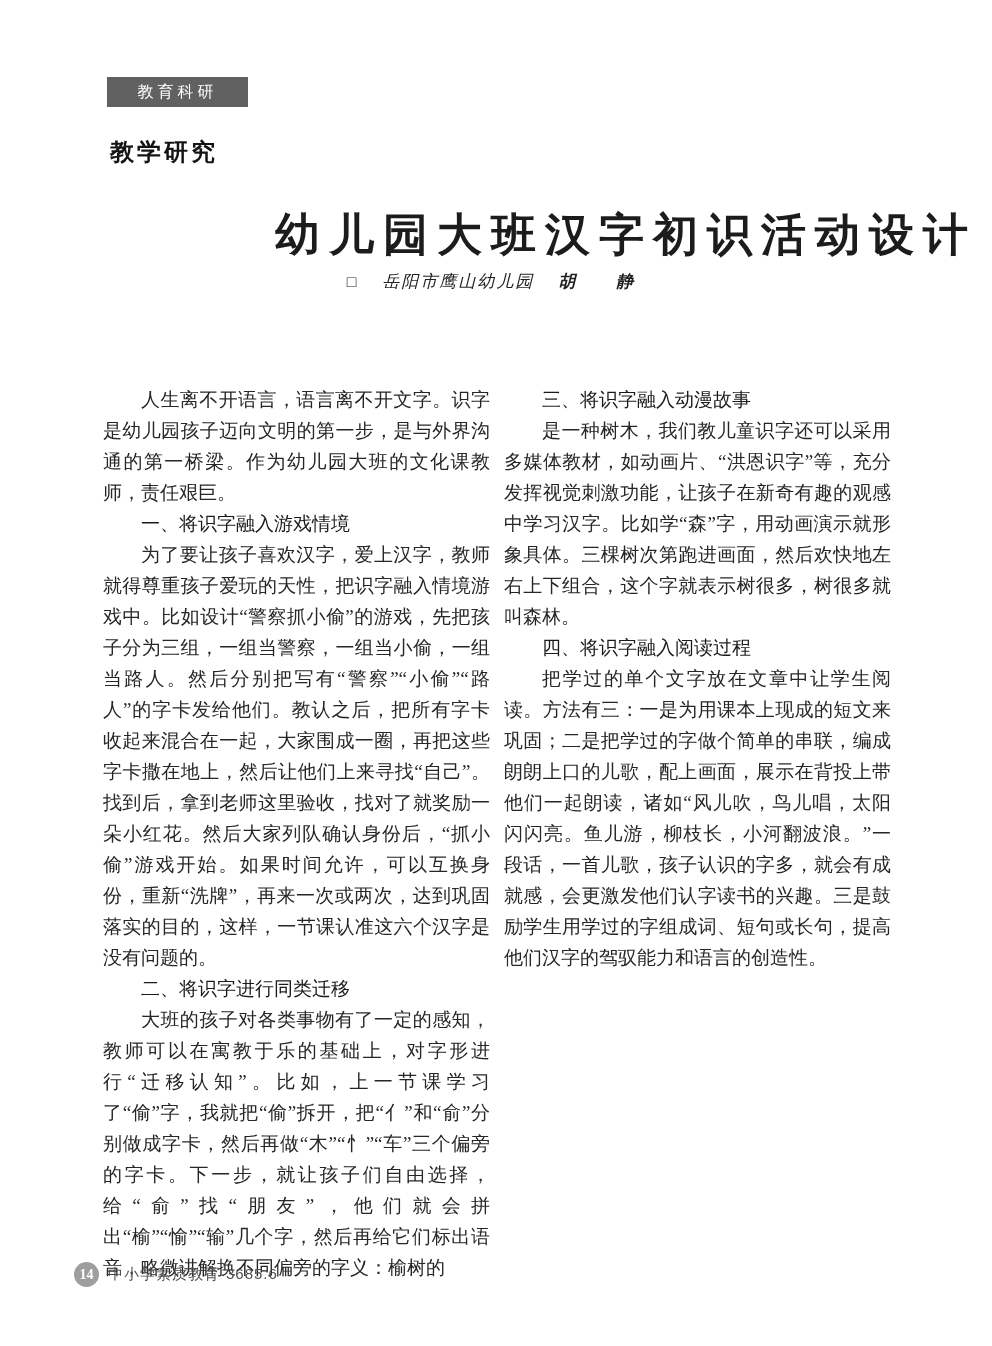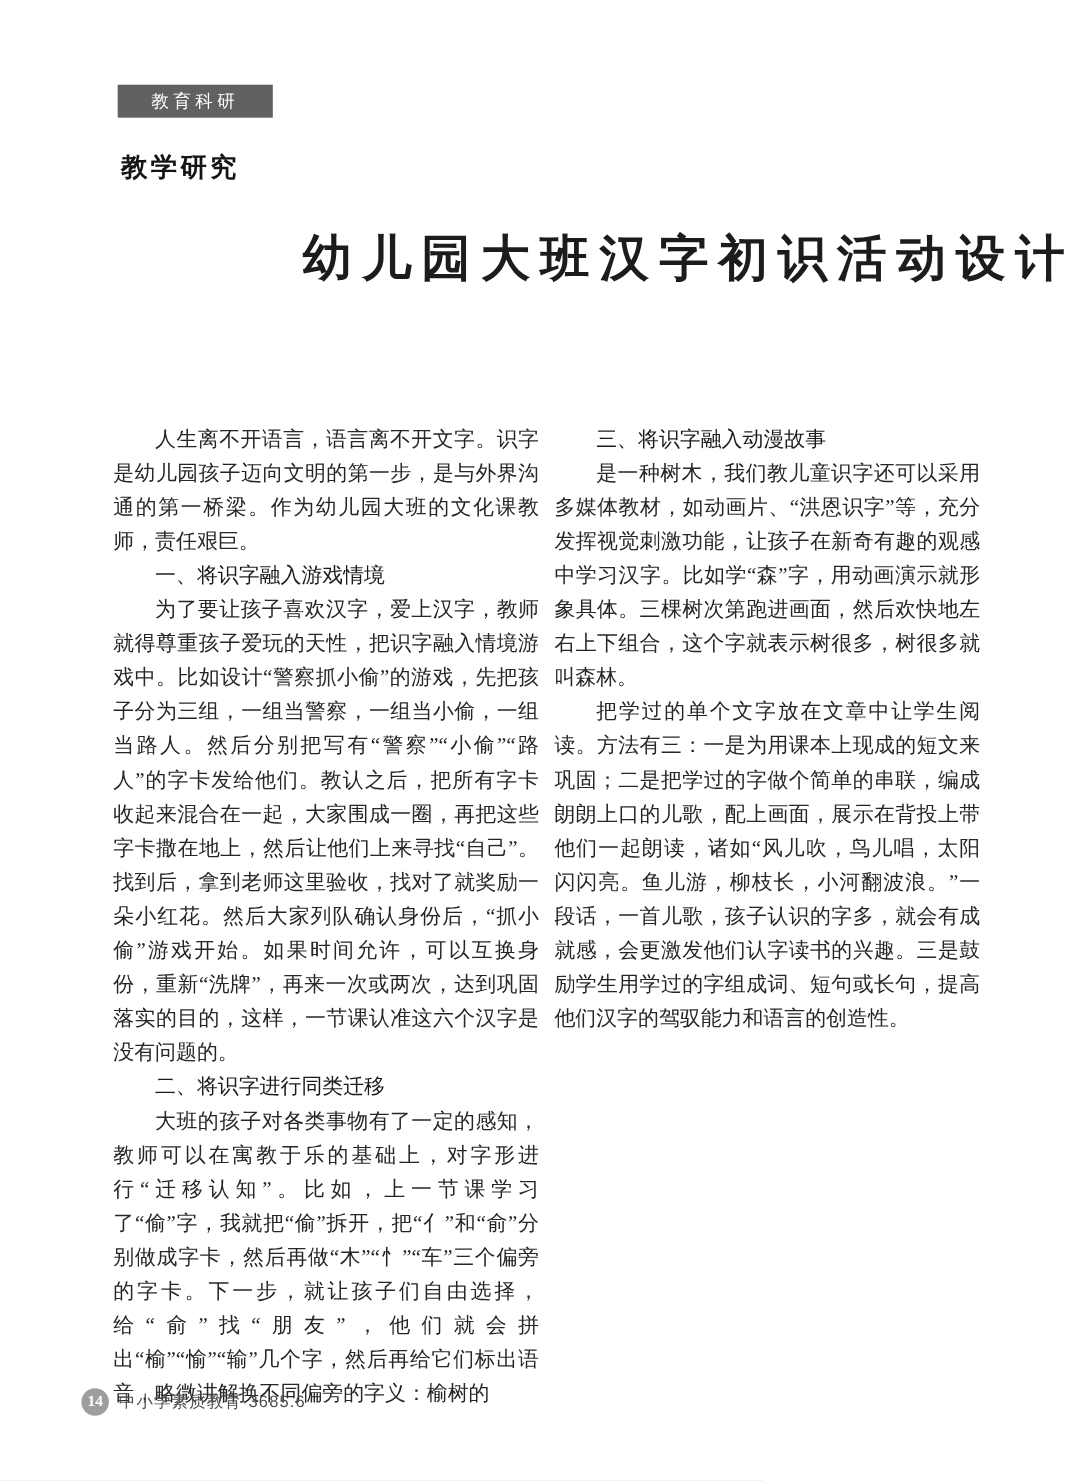--- a/index.html
+++ b/index.html
@@ -123,34 +123,38 @@
 <body>
 
 <div class="page">
 
   <div class="badge">教育科研</div>
 
   <div class="col-heading">教学研究</div>
 
   <h1 class="title">幼儿园大班汉字初识活动设计</h1>
 
+  <div class="byline">
+    <span class="marker">□</span><span>岳阳市鹰山幼儿园</span><span class="author">胡　静</span>
+  </div>
 
   <div class="body-cols">
 
     <div class="col">
       <p class="para">人生离不开语言，语言离不开文字。识字是幼儿园孩子迈向文明的第一步，是与外界沟通的第一桥梁。作为幼儿园大班的文化课教师，责任艰巨。</p>
       <p class="sec-h">一、将识字融入游戏情境</p>
       <p class="para">为了要让孩子喜欢汉字，爱上汉字，教师就得尊重孩子爱玩的天性，把识字融入情境游戏中。比如设计“警察抓小偷”的游戏，先把孩子分为三组，一组当警察，一组当小偷，一组当路人。然后分别把写有“警察”“小偷”“路人”的字卡发给他们。教认之后，把所有字卡收起来混合在一起，大家围成一圈，再把这些字卡撒在地上，然后让他们上来寻找“自己”。找到后，拿到老师这里验收，找对了就奖励一朵小红花。然后大家列队确认身份后，“抓小偷”游戏开始。如果时间允许，可以互换身份，重新“洗牌”，再来一次或两次，达到巩固落实的目的，这样，一节课认准这六个汉字是没有问题的。</p>
       <p class="sec-h">二、将识字进行同类迁移</p>
       <p class="para">大班的孩子对各类事物有了一定的感知，教师可以在寓教于乐的基础上，对字形进行“迁移认知”。比如，上一节课学习了“偷”字，我就把“偷”拆开，把“亻”和“俞”分别做成字卡，然后再做“木”“忄”“车”三个偏旁的字卡。下一步，就让孩子们自由选择，给“俞”找“朋友”，他们就会拼出“榆”“愉”“输”几个字，然后再给它们标出语音，略微讲解换不同偏旁的字义：榆树的</p>
     </div>
 
     <div class="col">
       <p class="sec-h">三、将识字融入动漫故事</p>
       <p class="para">是一种树木，我们教儿童识字还可以采用多媒体教材，如动画片、“洪恩识字”等，充分发挥视觉刺激功能，让孩子在新奇有趣的观感中学习汉字。比如学“森”字，用动画演示就形象具体。三棵树次第跑进画面，然后欢快地左右上下组合，这个字就表示树很多，树很多就叫森林。</p>
+      <p class="sec-h">四、将识字融入阅读过程</p>
       <p class="para">把学过的单个文字放在文章中让学生阅读。方法有三：一是为用课本上现成的短文来巩固；二是把学过的字做个简单的串联，编成朗朗上口的儿歌，配上画面，展示在背投上带他们一起朗读，诸如“风儿吹，鸟儿唱，太阳闪闪亮。鱼儿游，柳枝长，小河翻波浪。”一段话，一首儿歌，孩子认识的字多，就会有成就感，会更激发他们认字读书的兴趣。三是鼓励学生用学过的字组成词、短句或长句，提高他们汉字的驾驭能力和语言的创造性。</p>
     </div>
 
   </div>
 
   <div class="footer">
     <span class="pagenum">14</span>
     <span class="journal">中小学素质教育·3685.6</span>
   </div>
 

